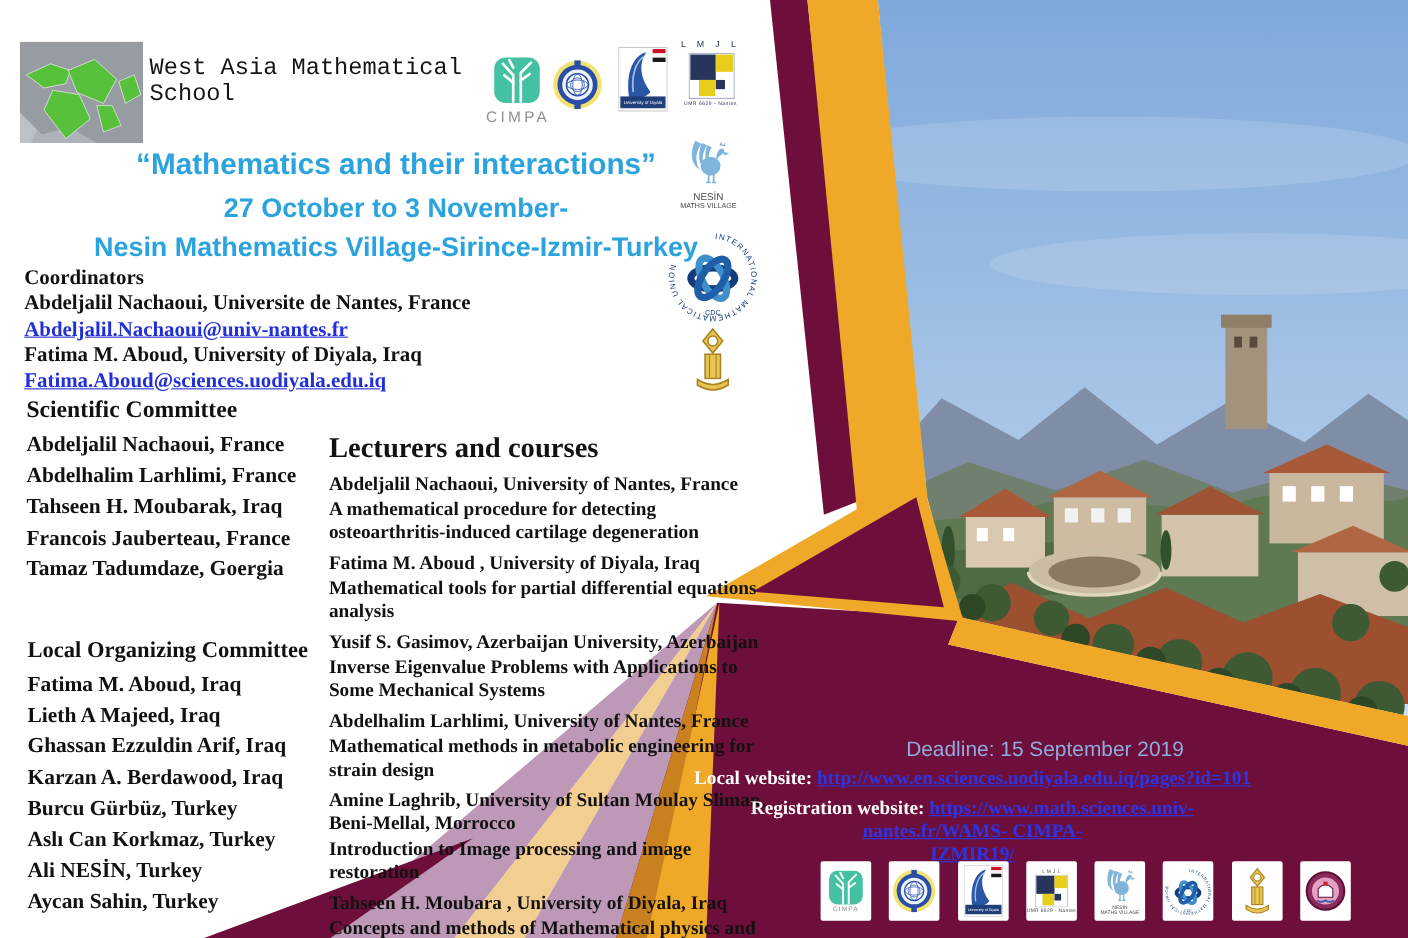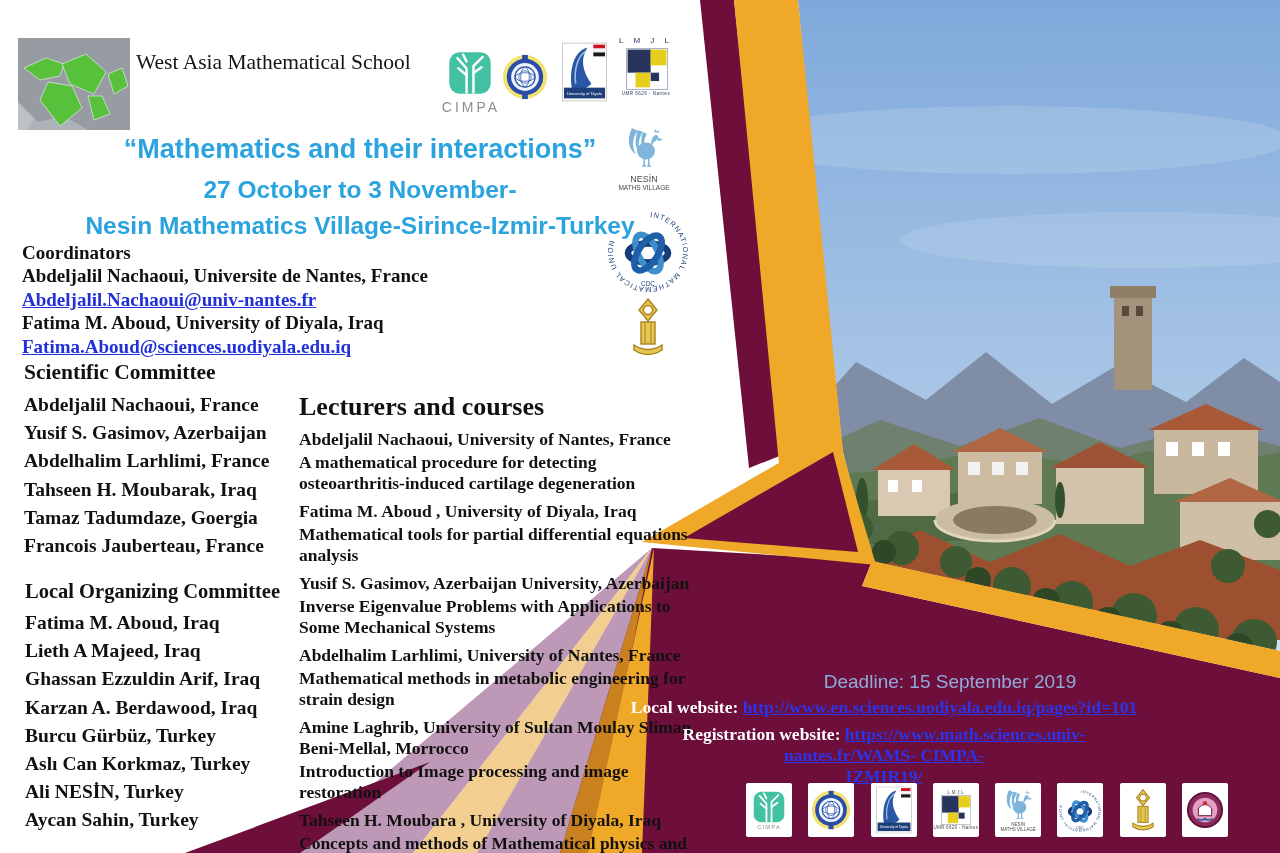--- a/index.html
+++ b/index.html
@@ -2,21 +2,21 @@
 <html><head>
 <meta charset="utf-8">
 <style>
   html,body{margin:0;padding:0;background:#555;}
   .poster{position:relative;width:1280px;height:853px;background:#fff;overflow:hidden;
           font-family:"Liberation Serif",serif;color:#111;}
   .abs{position:absolute;}
   svg{display:block;}
 
   
-  .school-name{left:136px;top:50px;width:316px;font-family:Liberation Serif, serif;
+  .school-name{left:136px;top:50px;width:316px;font-family:Liberation Mono, monospace;
                font-size:21.5px;color:#151515;}
   .school-url{left:136px;top:82px;width:300px;text-align:center;
               font-family:"Liberation Sans",sans-serif;font-size:18.5px;color:#151515;}
 
   
   .title-wrap{left:40px;top:134px;width:640px;text-align:center;
               font-family:"Liberation Sans",sans-serif;font-weight:bold;color:#2AA3DE;}
   .title-l1{font-size:27px;line-height:30px;}
   .title-l2{font-size:24.5px;line-height:28px;margin-top:12px;}
   .title-l3{font-size:24.5px;line-height:28px;margin-top:8px;}
@@ -314,25 +314,24 @@
         <div class="li email">Abdeljalil.Nachaoui@univ-nantes.fr</div>
         <div class="li person">Fatima M. Aboud, University of Diyala, Iraq</div>
         <div class="li email">Fatima.Aboud@sciences.uodiyala.edu.iq</div>
       </div>
   </div>
 
   <div class="abs sci">
     <div class="block-h">Scientific Committee</div>
     <div>
         <div class="li">Abdeljalil Nachaoui, France</div>
-        <div class="li">Yusif S. Gasimov, Azerbaijan</div>
         <div class="li">Abdelhalim Larhlimi, France</div>
         <div class="li">Tahseen H. Moubarak, Iraq</div>
+        <div class="li">Francois Jauberteau, France</div>
         <div class="li">Tamaz Tadumdaze, Goergia</div>
-        <div class="li">Francois Jauberteau, France</div>
       </div>
   </div>
 
   <div class="abs loc">
     <div class="block-h">Local Organizing  Committee</div>
     <div>
         <div class="li">Fatima M. Aboud, Iraq</div>
         <div class="li">Lieth A Majeed, Iraq</div>
         <div class="li">Ghassan Ezzuldin Arif, Iraq</div>
         <div class="li">Karzan A. Berdawood, Iraq</div>

